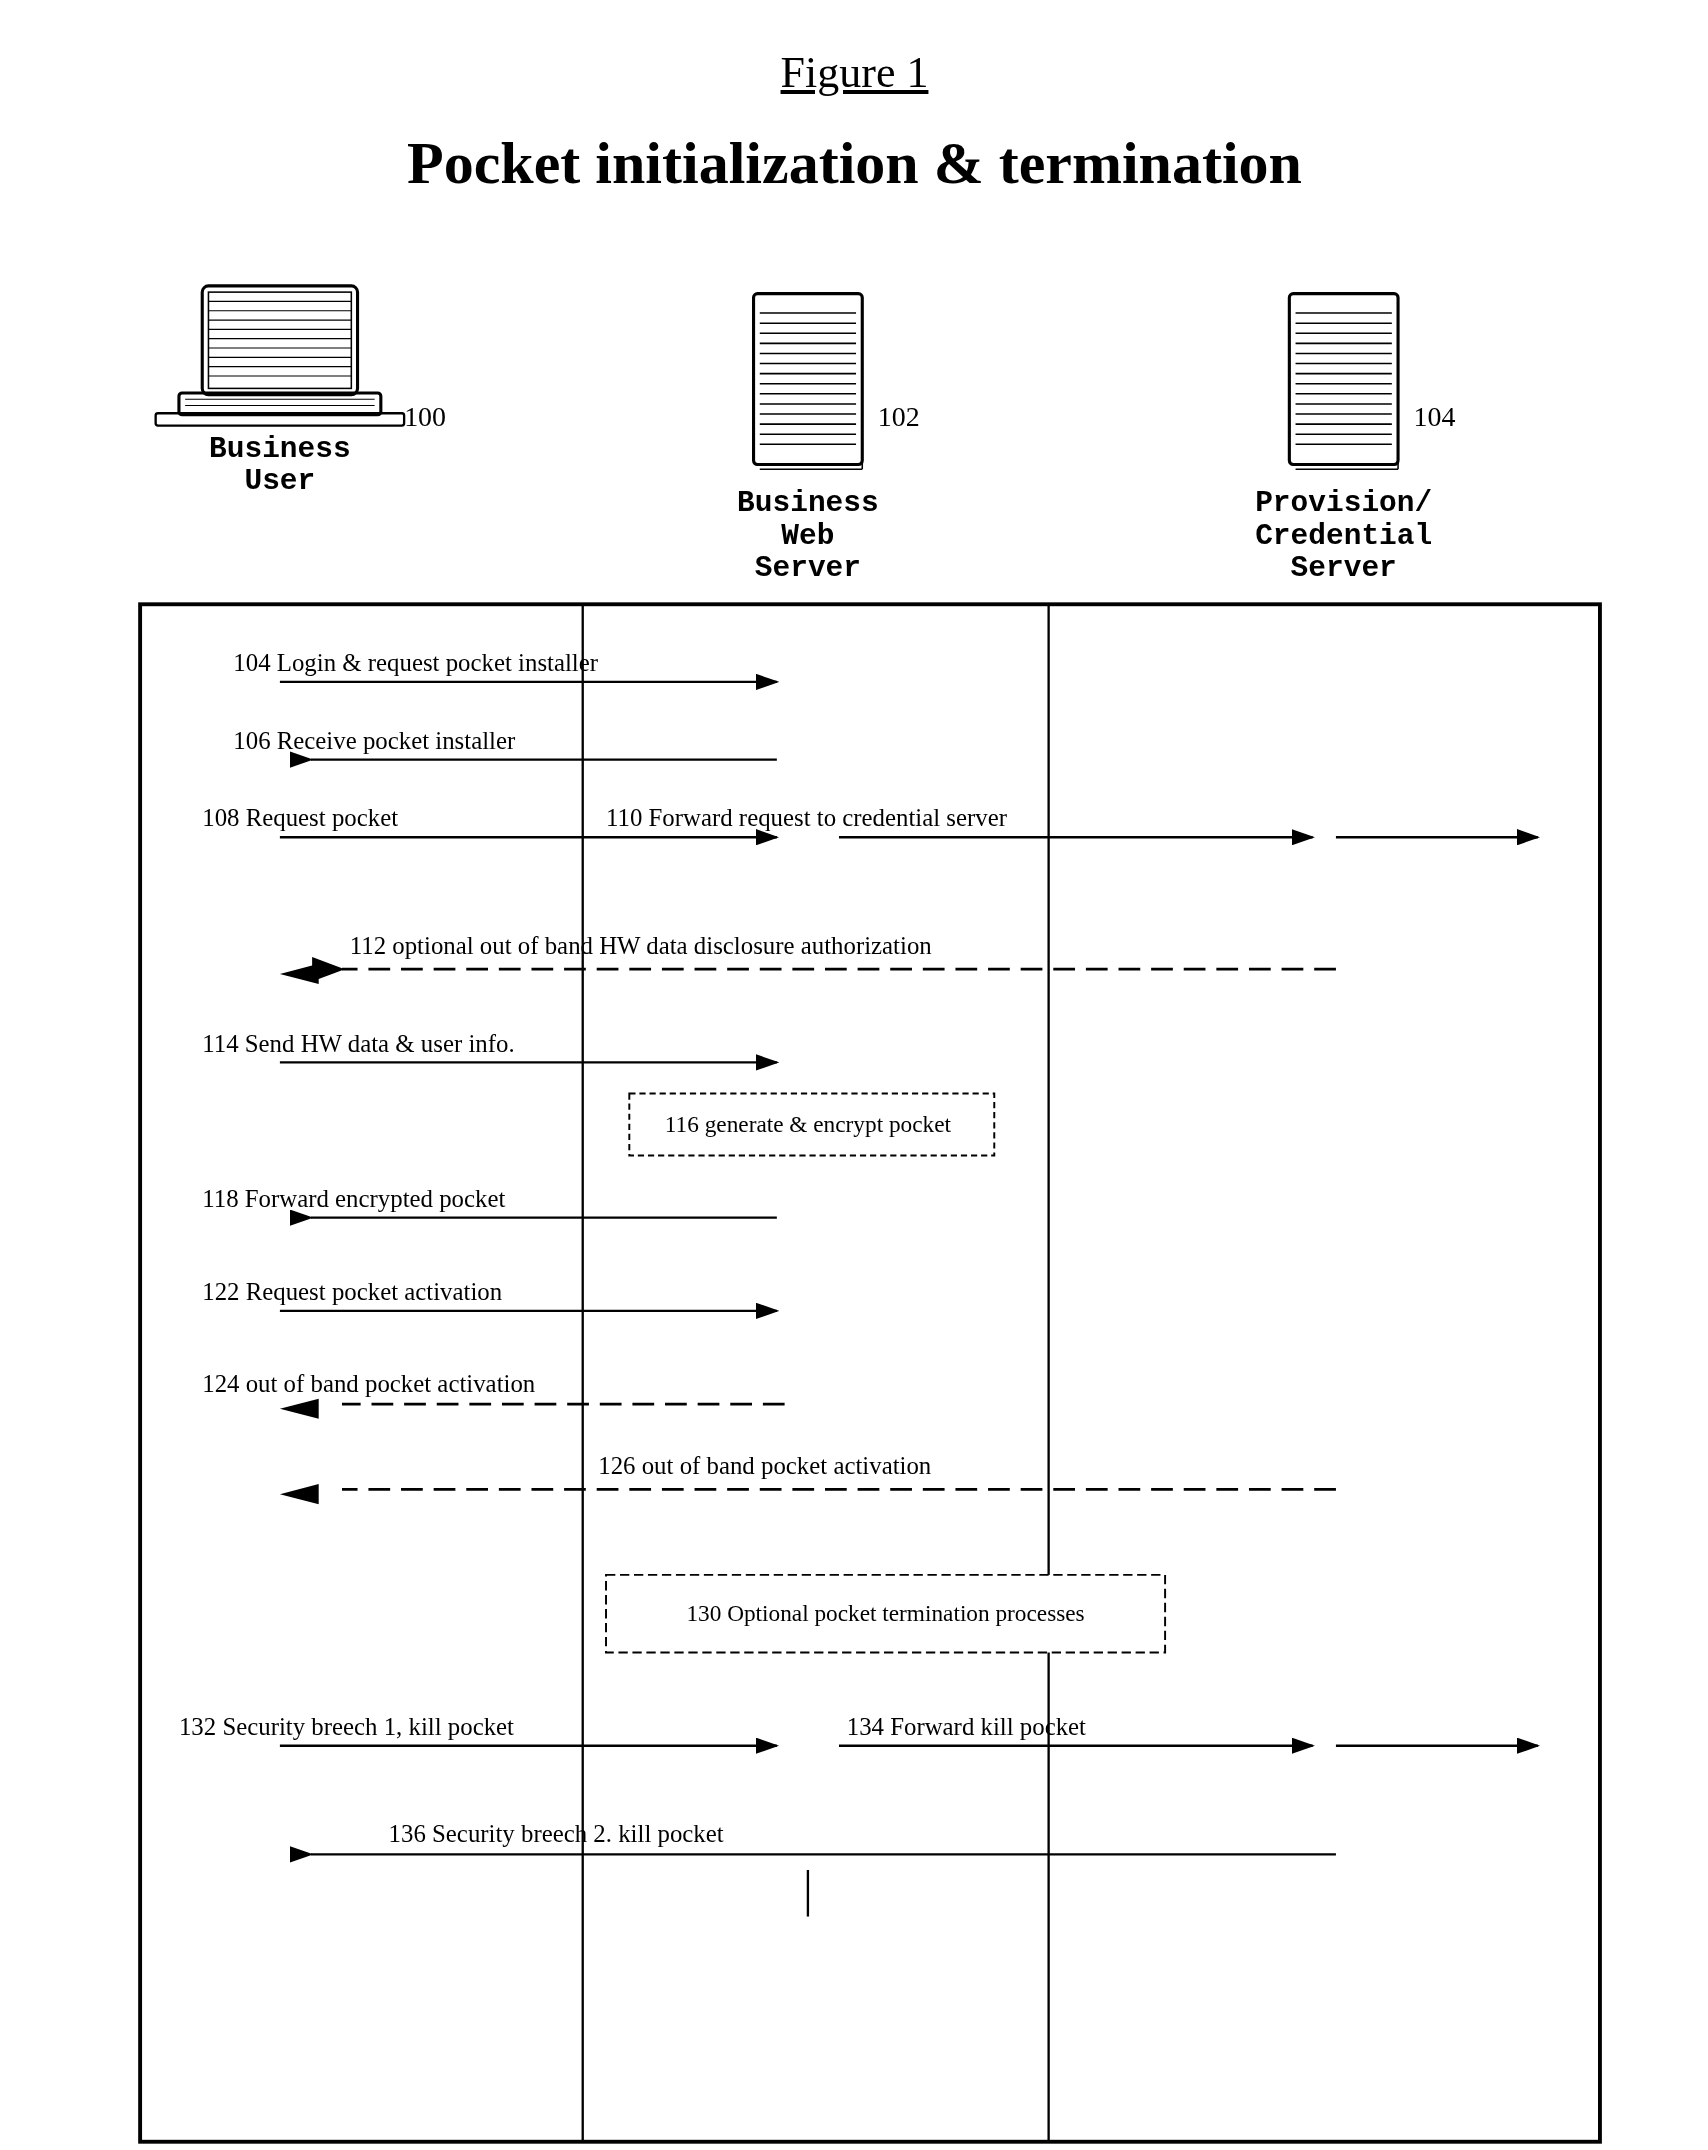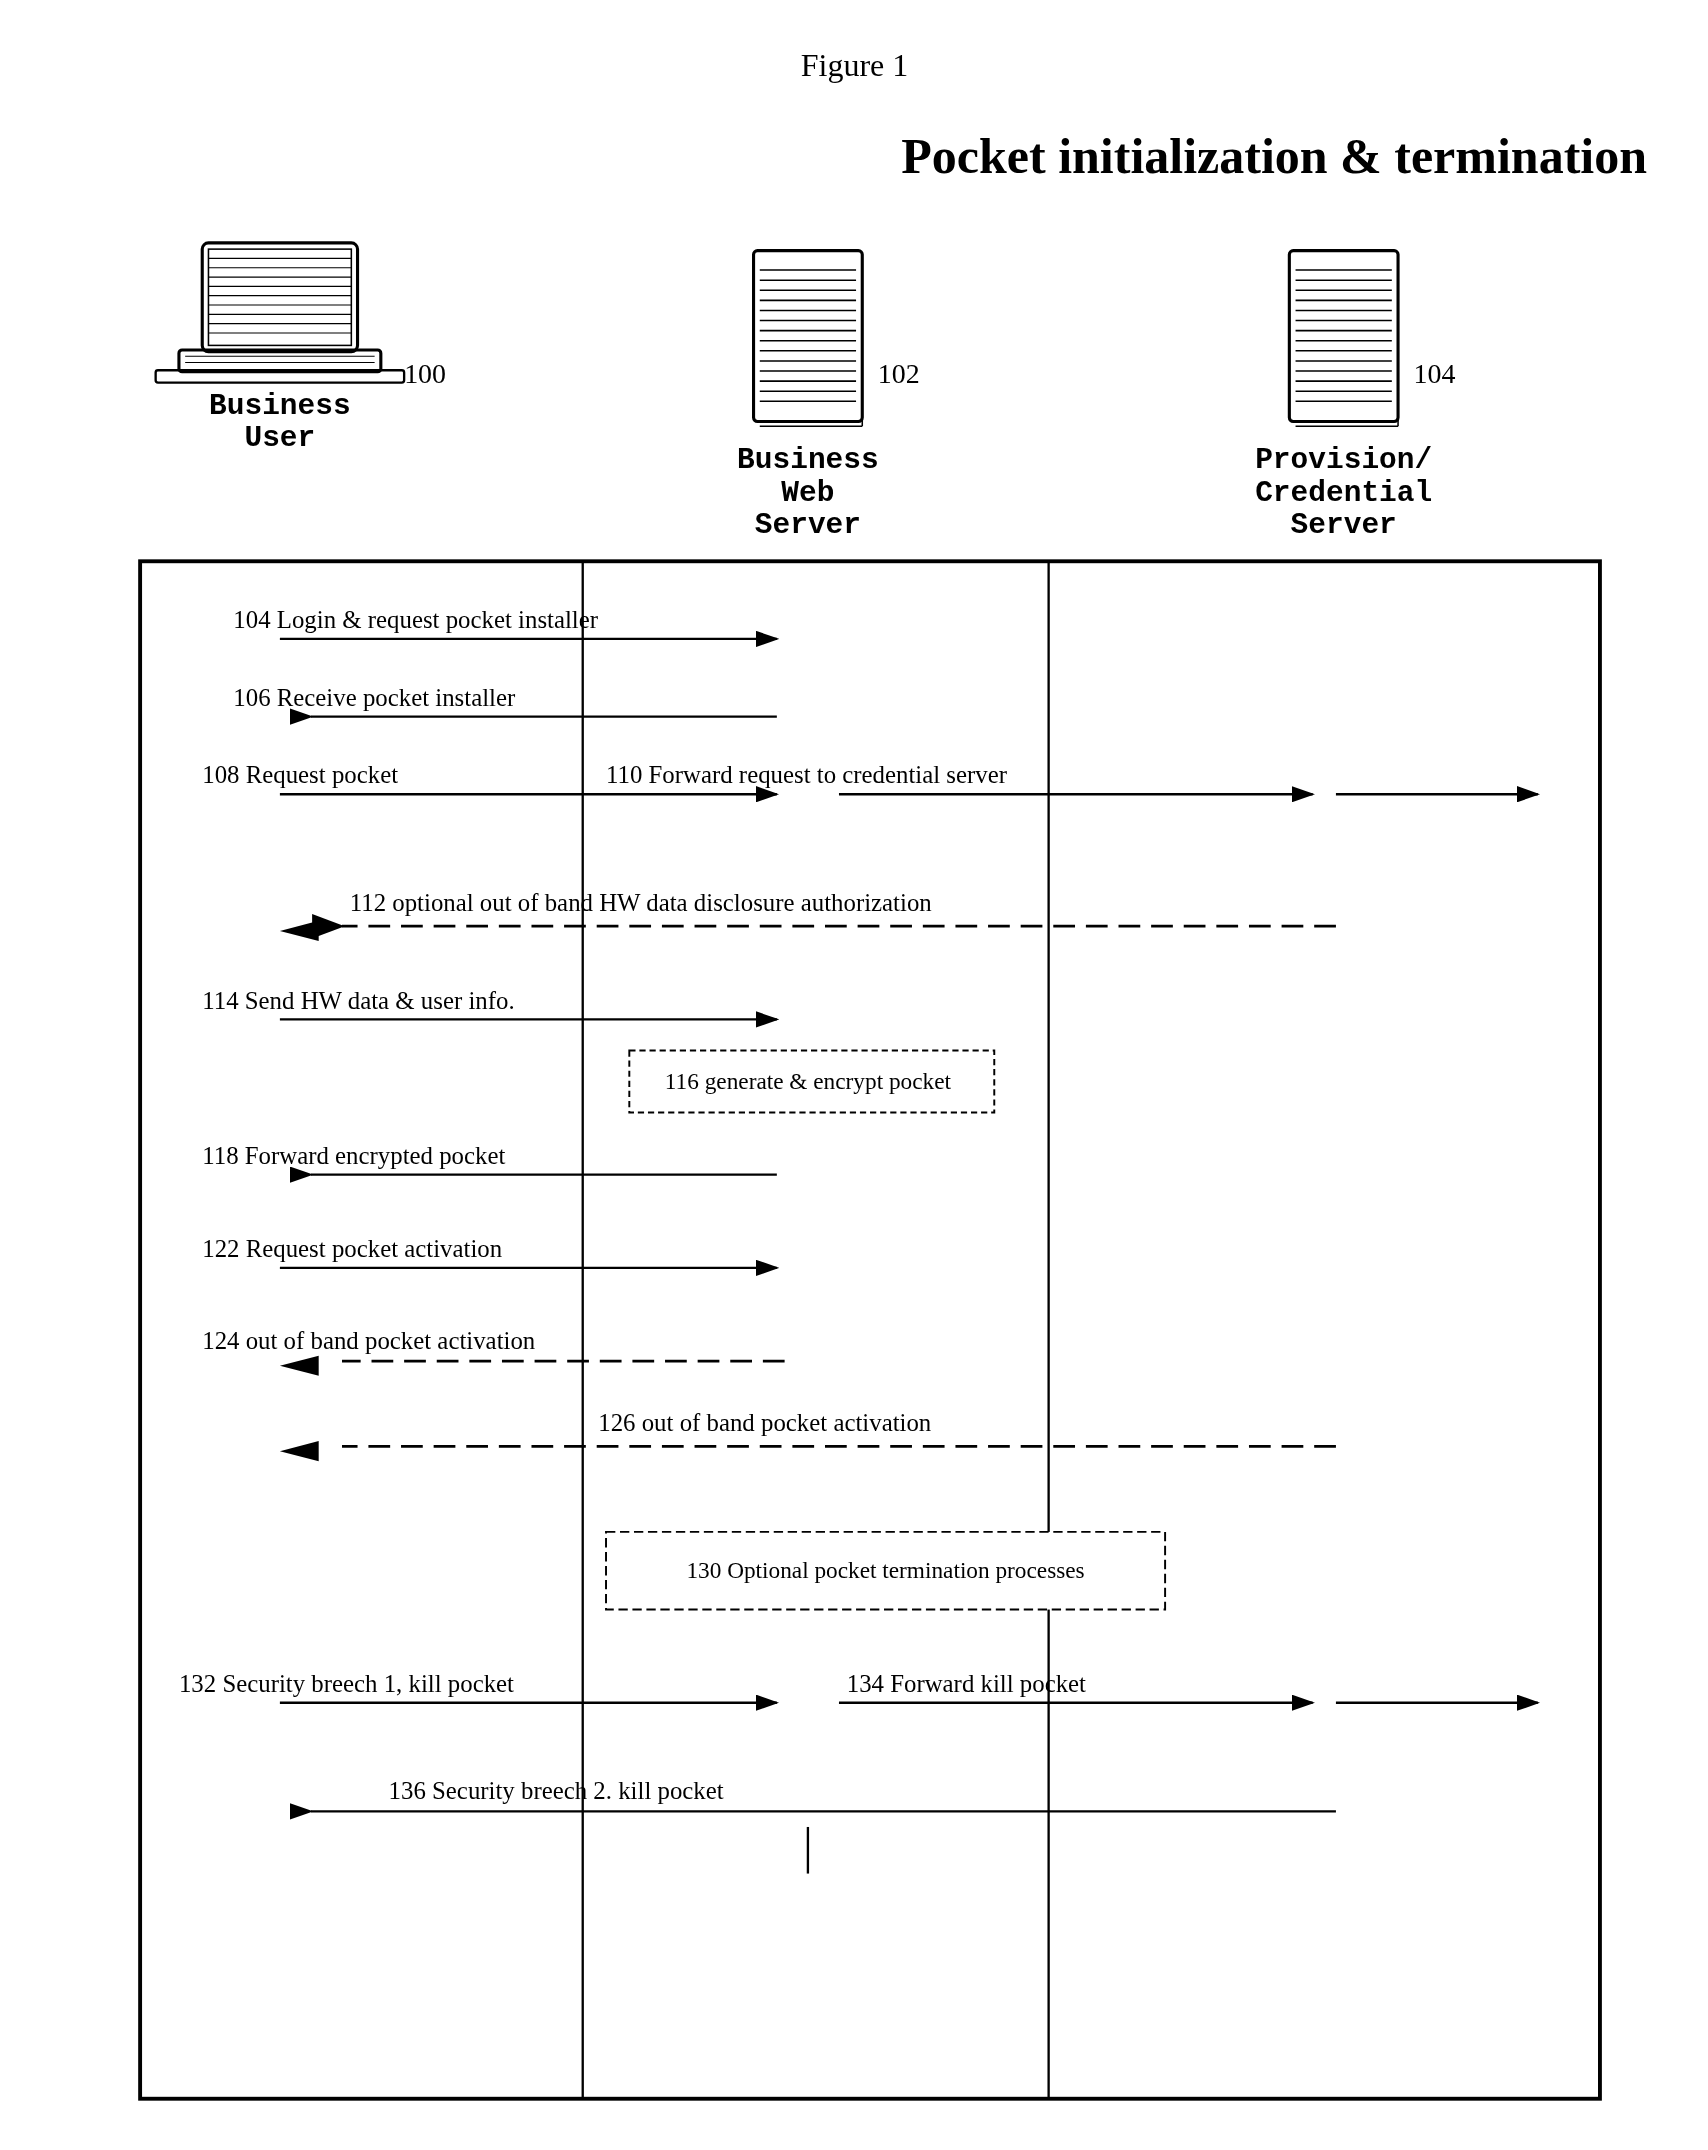--- a/index.html
+++ b/index.html
@@ -15,30 +15,31 @@
     .page-container {
       width: 1709px;
       min-height: 2151px;
       background: #fff;
       position: relative;
       padding: 47px 62px;
     }
 
     .figure-title {
       text-align: center;
-      font-size: 32px;
-      margin-bottom: 43px;
+      font-size: 44px;
+      margin-bottom: 31px;
       font-weight: normal;
+      text-decoration: underline;
     }
 
     .diagram-title {
-      text-align: right;
-      font-size: 50px;
+      text-align: center;
+      font-size: 60px;
       font-weight: bold;
-      margin-bottom: 42px;
+      margin-bottom: 72px;
     }
   </style>
 </head>
 <body>
 
 <div class="page-container">
 
   <div class="figure-title">Figure 1</div>
 
   <div class="diagram-title">Pocket initialization &amp; termination</div>

